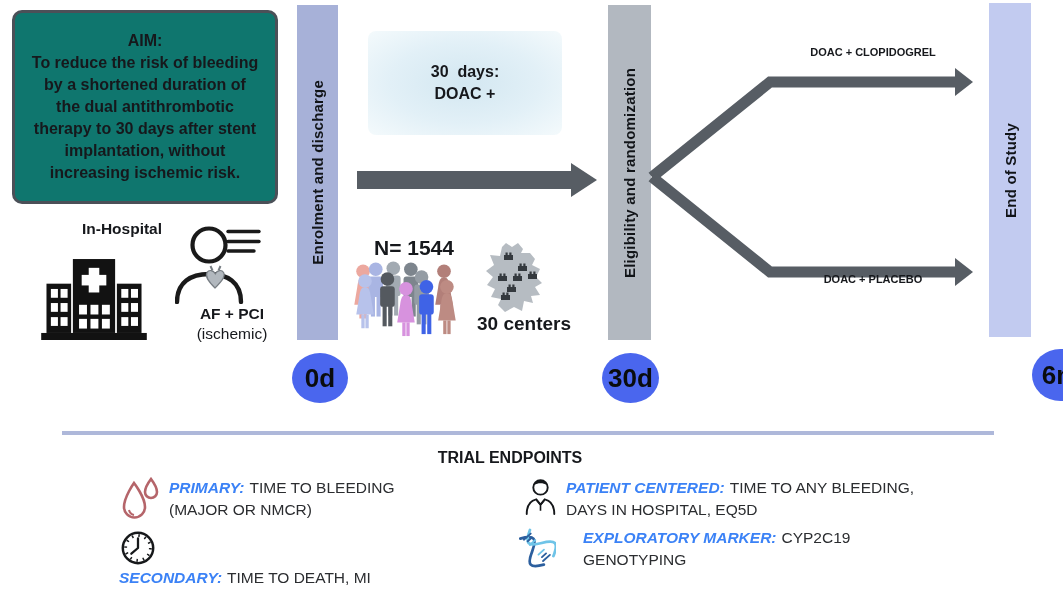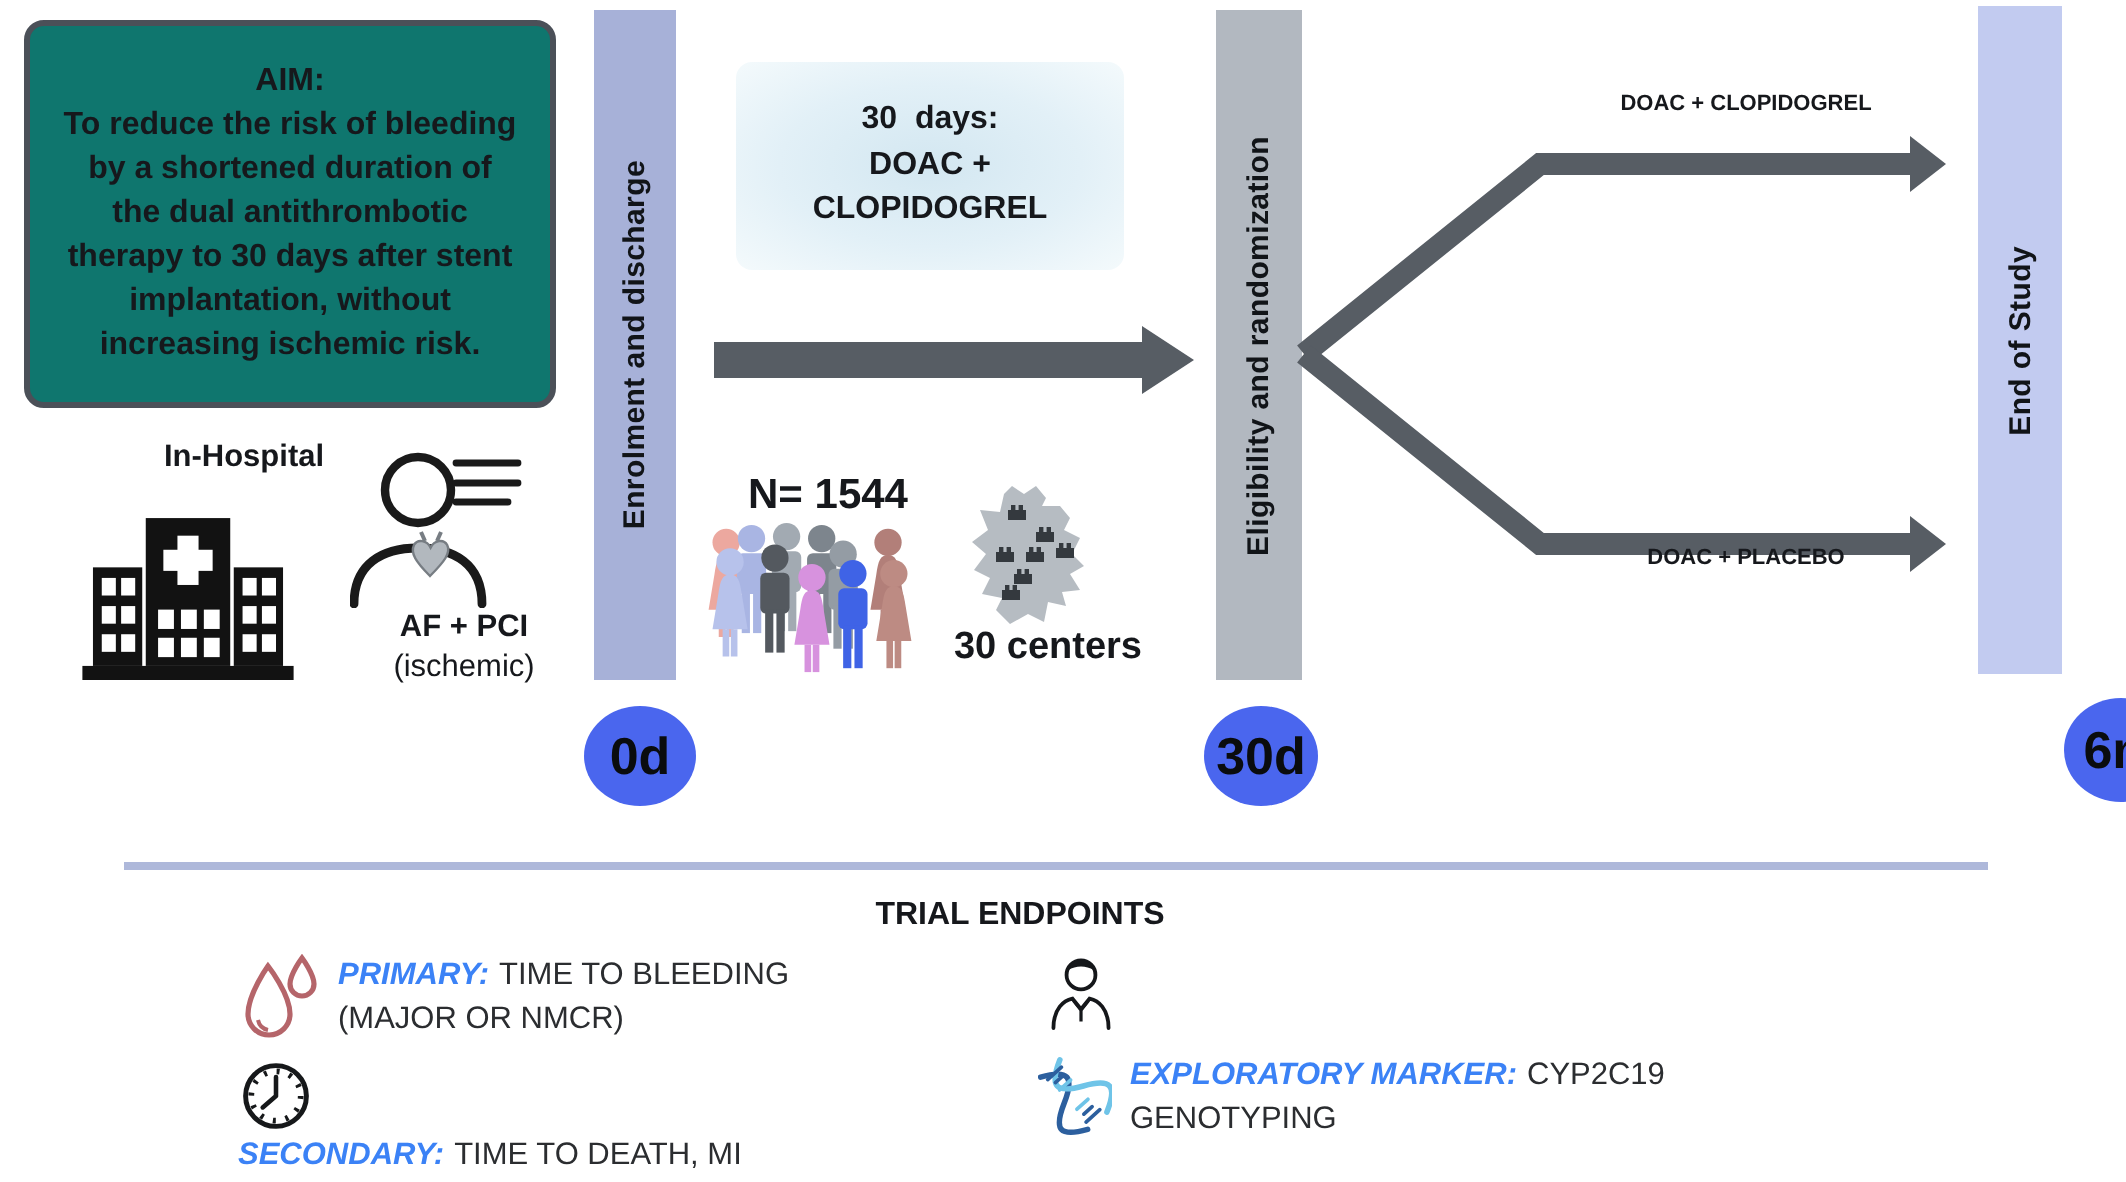--- a/index.html
+++ b/index.html
@@ -63,21 +63,21 @@
   .divider{position:absolute;left:62px;top:431px;width:932px;height:4px;background:#aeb8da;}
   .ep-title{position:absolute;left:390px;top:449px;width:240px;text-align:center;
             font-weight:700;font-size:16px;}
   .ep{position:absolute;display:flex;align-items:flex-start;font-size:15.5px;color:#2b2d30;}
   .ep .txt{line-height:22px;}
   .ep b{color:#3b82f6;font-weight:700;margin-right:5px;font-style:italic;}
   .ep .ico{flex:0 0 auto;margin-right:9px;}
   .ep-primary{left:120px;top:477px;}   .ep-primary .txt{width:235px;}
   .ep-secondary{left:119px;top:527px;flex-direction:column;} .ep-secondary .txt{width:262px;}
   .ep-patient{left:524px;top:477px;}   .ep-patient .txt{width:372px;}
-  .ep-expl{left:519px;top:527px;}      .ep-expl .txt{width:270px;}
+  .ep-expl{left:519px;top:527px;gap:18px;}      .ep-expl .txt{width:270px;}
 </style>
 </head>
 <body>
 
 <div class="canvas">
 
   <div class="aim">
     <div>AIM:</div>
     <div>To reduce the risk of bleeding by a shortened duration of the dual antithrombotic therapy to 30 days after stent implantation, without increasing ischemic risk.</div>
   </div>
@@ -144,21 +144,20 @@
     <span>End of Study</span>
   </div>
 
   <div class="badge badge-0">0d</div>
   <div class="badge badge-30">30d</div>
   <div class="badge badge-6">6m</div>
 
   <div class="phase">
     <div>30  days:</div>
     <div>DOAC +</div>
-    <div>CLOPIDOGREL</div>
   </div>
 
   <div class="n-label">N= 1544</div>
 
   <svg class="crowd-svg" width="110" height="78" viewBox="0 0 110 80">
     <defs>
       <g id="ic-man">
         <circle cx="12" cy="7.5" r="7"></circle>
         <rect x="4.5" y="15" width="15" height="21" rx="3"></rect>
         <rect x="7" y="34" width="4.2" height="22"></rect>
@@ -243,20 +242,21 @@
     <div class="txt"><b>SECONDARY:</b><span>TIME TO DEATH, MI OR STROKE</span></div>
   </div>
 
   <div class="ep ep-patient">
     <svg class="ico" width="33" height="38" viewBox="0 0 34 40">
       <circle cx="17" cy="11" r="7.6" fill="none" stroke="#15171a" stroke-width="2"></circle>
       <path d="M10.2,8.6 C11.5,4.8 14,3.4 17,3.4 C20,3.4 22.5,4.8 23.8,8.6 C21.6,7.2 19.5,6.6 17,6.6 C14.5,6.6 12.4,7.2 10.2,8.6 Z" fill="#15171a"></path>
       <path d="M2.5,39 C2.5,28.5 8,24.5 12.5,23.5 L17,29 L21.5,23.5 C26,24.5 31.5,28.5 31.5,39" fill="none" stroke="#15171a" stroke-width="2" stroke-linecap="round"></path>
       <path d="M13,24.5 L17,29.5 L21,24.5 M17,29.5 V35.5" fill="none" stroke="#15171a" stroke-width="1.7"></path>
     </svg>
+    <div class="txt"><b>PATIENT CENTERED:</b><span>TIME TO ANY BLEEDING, DAYS IN HOSPITAL, EQ5D</span></div>
   </div>
 
   <div class="ep ep-expl">
     <svg class="ico" width="37" height="42" viewBox="0 0 40 42">
       <g transform="rotate(-42 20 21)" fill="none" stroke-linecap="round">
         <path d="M13,1 C27,8 27,13 13,20 C-1,27 -1,32 13,39" stroke-width="3" stroke="#2c5f9e"></path>
         <path d="M27,1 C13,8 13,13 27,20 C41,27 41,32 27,39" stroke-width="3" stroke="#6fc4e8"></path>
         <g stroke-width="2" stroke="#2c5f9e">
           <path d="M15,4.5 H25"></path>
             <path d="M17,8.5 H23"></path>

